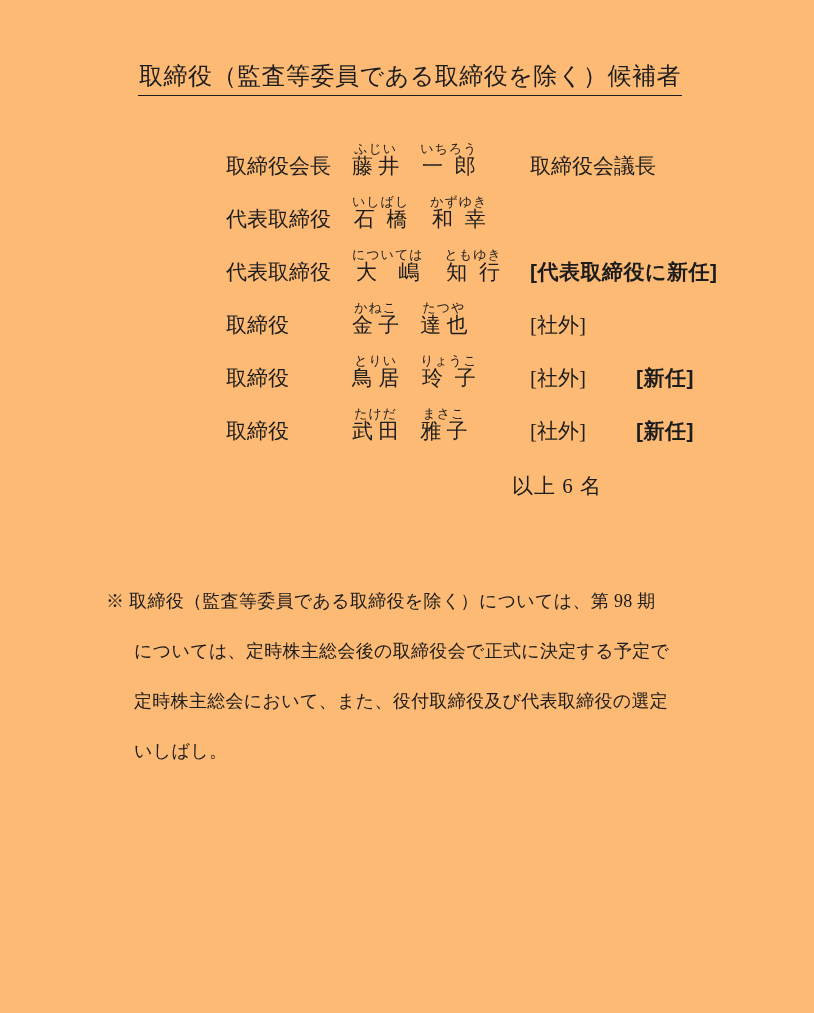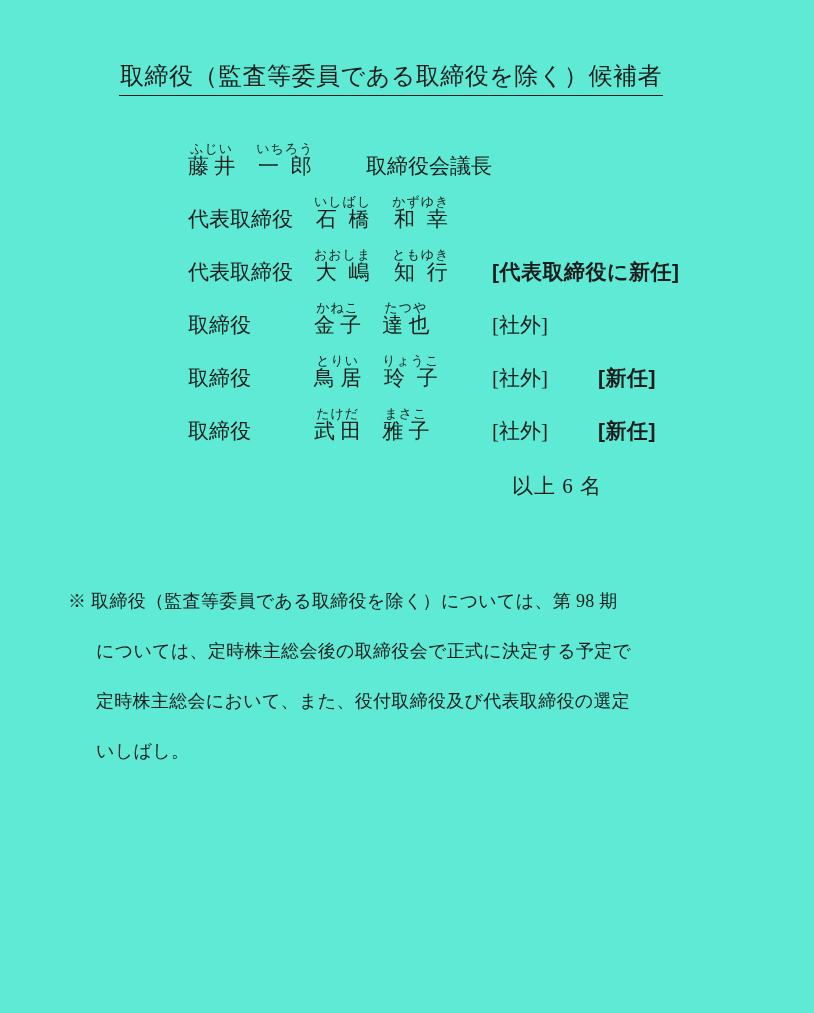--- a/index.html
+++ b/index.html
@@ -5,22 +5,22 @@
   * { margin: 0; padding: 0; box-sizing: border-box; }
   html, body { background: #ffffff; }
   body {
     width: 814px; height: 1013px;
     font-family: "Liberation Serif", "DejaVu Serif", serif;
     color: #1c1c1c;
     overflow: hidden;
   }
   .page {
     width: 814px; height: 1013px;
-    padding: 60px 100px 0 68px;
-    background: #5eead4;
+    padding: 60px 100px 0 106px;
+    background: #fdba74;
   }
   .title {
     font-size: 24px;
     font-weight: 400;
     letter-spacing: 0.5px;
     width: fit-content;
     margin: 0 auto;
     padding: 0 1px 3px 1px;
     border-bottom: 1.5px solid #1c1c1c;
     white-space: nowrap;
@@ -72,20 +72,21 @@
 </style>
 </head>
 <body>
 
 <div class="page">
 
   <h1 class="title">取締役（監査等委員である取締役を除く）候補者</h1>
 
   <div class="roster">
   <div class="row">
+    <span class="pos">取締役会長</span>
     <span class="name">
       <ruby><span>藤 井</span><rt>ふじい</rt></ruby>
       <ruby><span>一 郎</span><rt>いちろう</rt></ruby>
     </span>
     <span class="note">取締役会議長</span>
     <span class="note2"></span>
   </div>
 
   <div class="row">
     <span class="pos">代表取締役</span>
@@ -93,21 +94,21 @@
       <ruby><span>石 橋</span><rt>いしばし</rt></ruby>
       <ruby><span>和 幸</span><rt>かずゆき</rt></ruby>
     </span>
     <span class="note"></span>
     <span class="note2"></span>
   </div>
 
   <div class="row">
     <span class="pos">代表取締役</span>
     <span class="name">
-      <ruby><span>大 嶋</span><rt>おおしま</rt></ruby>
+      <ruby><span>大 嶋</span><rt>については</rt></ruby>
       <ruby><span>知 行</span><rt>ともゆき</rt></ruby>
     </span>
     <span class="note gothic">[代表取締役に新任]</span>
     <span class="note2"></span>
   </div>
 
   <div class="row">
     <span class="pos">取締役</span>
     <span class="name">
       <ruby><span>金 子</span><rt>かねこ</rt></ruby>

